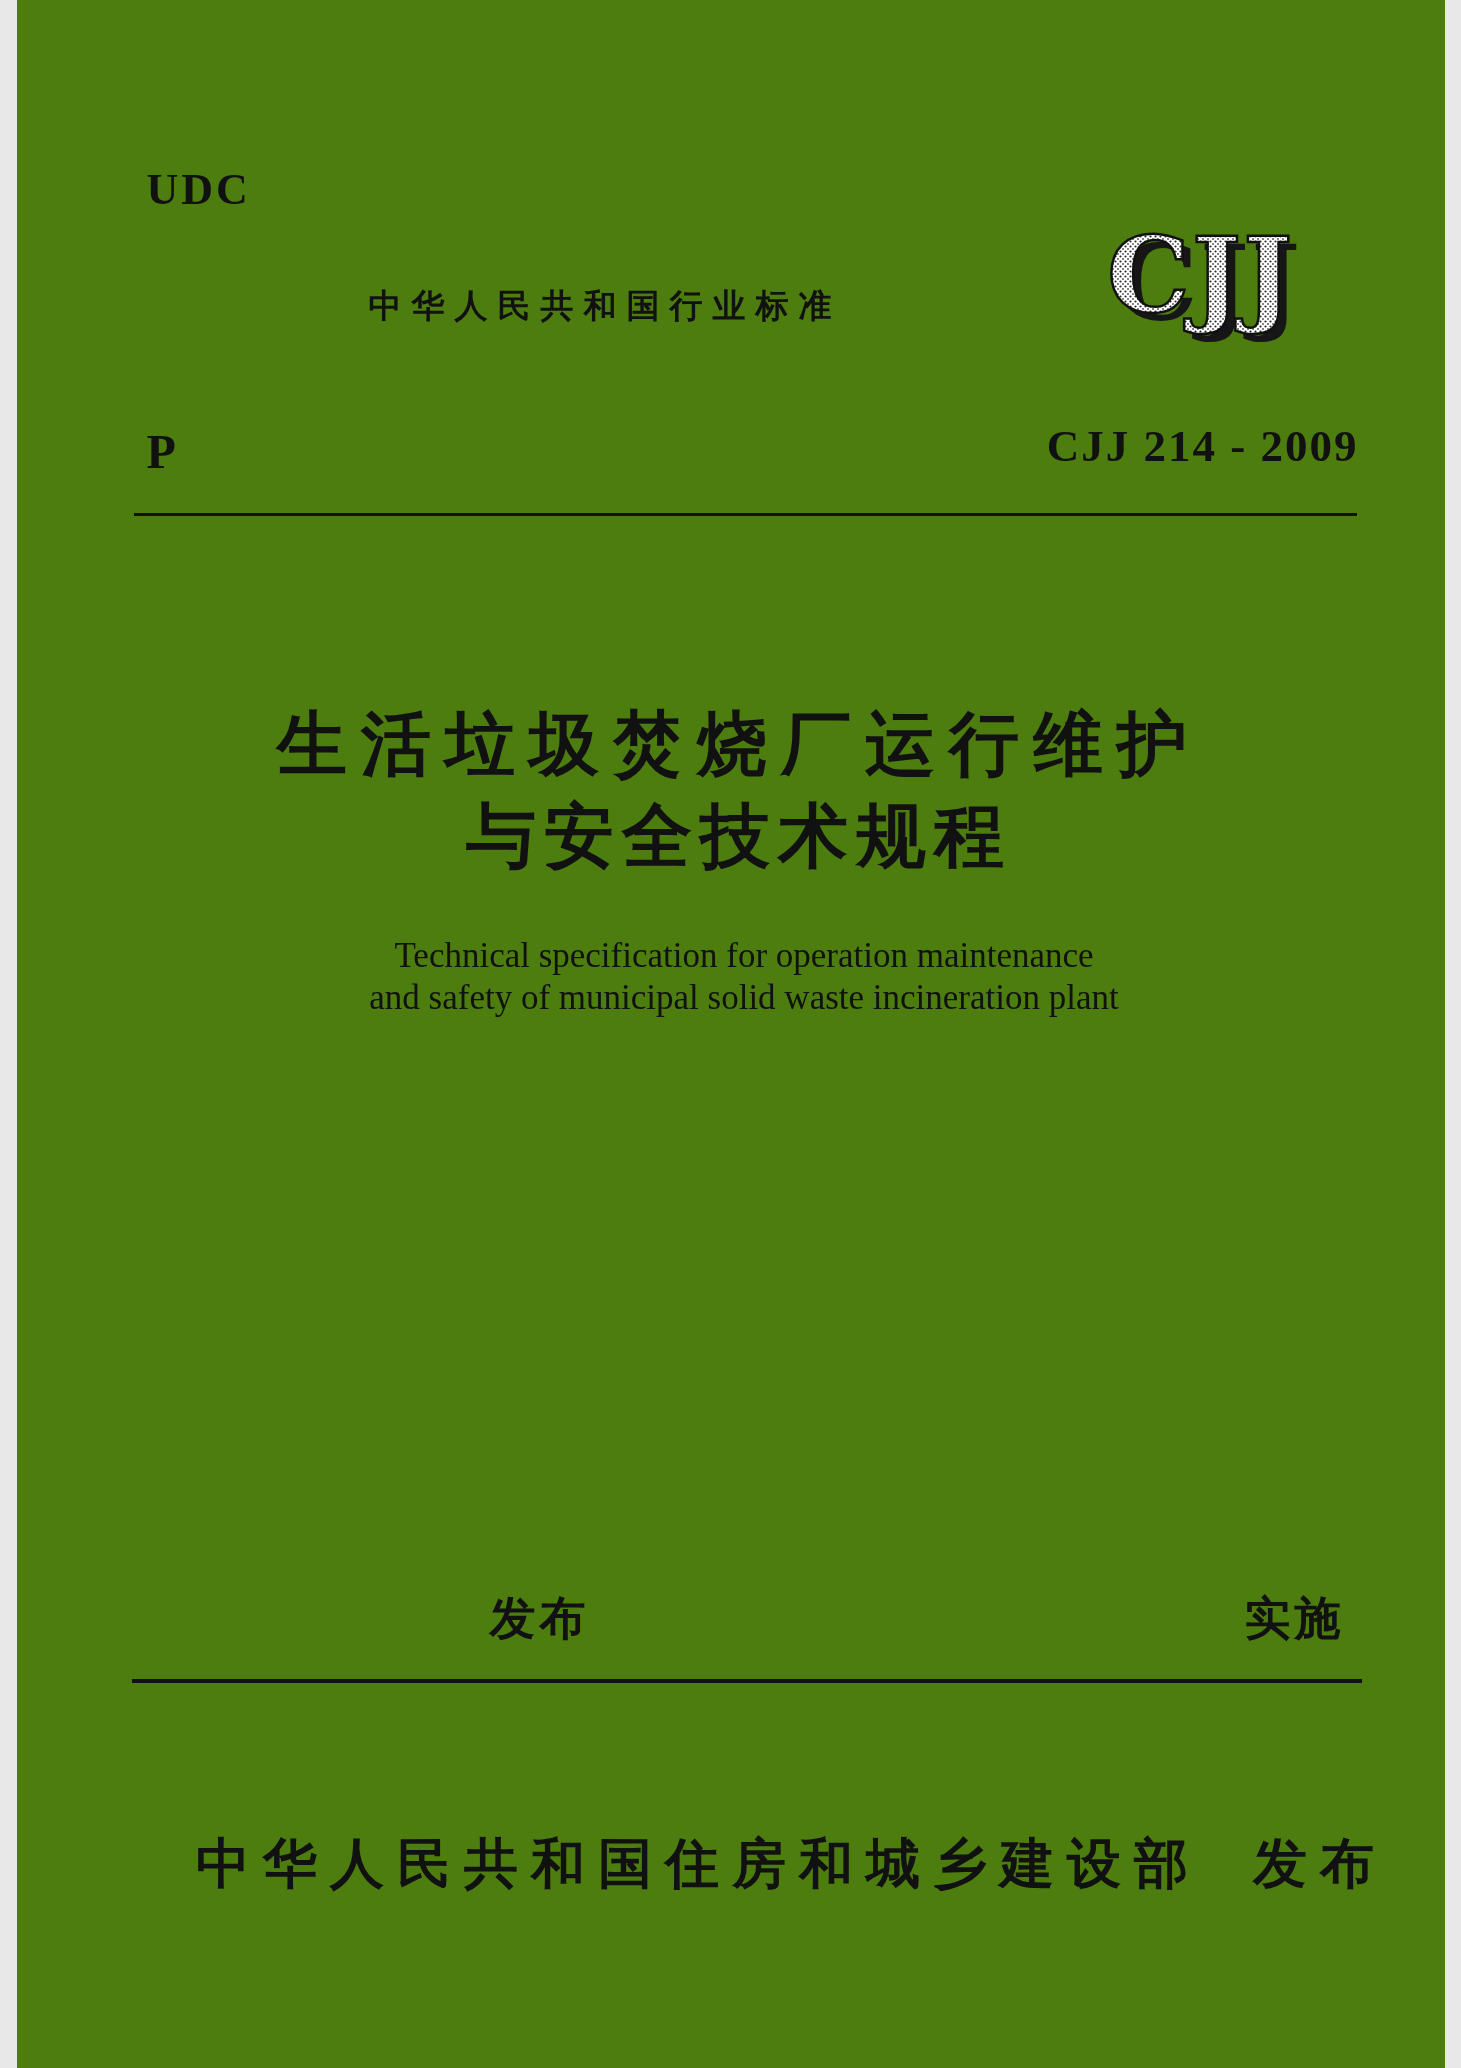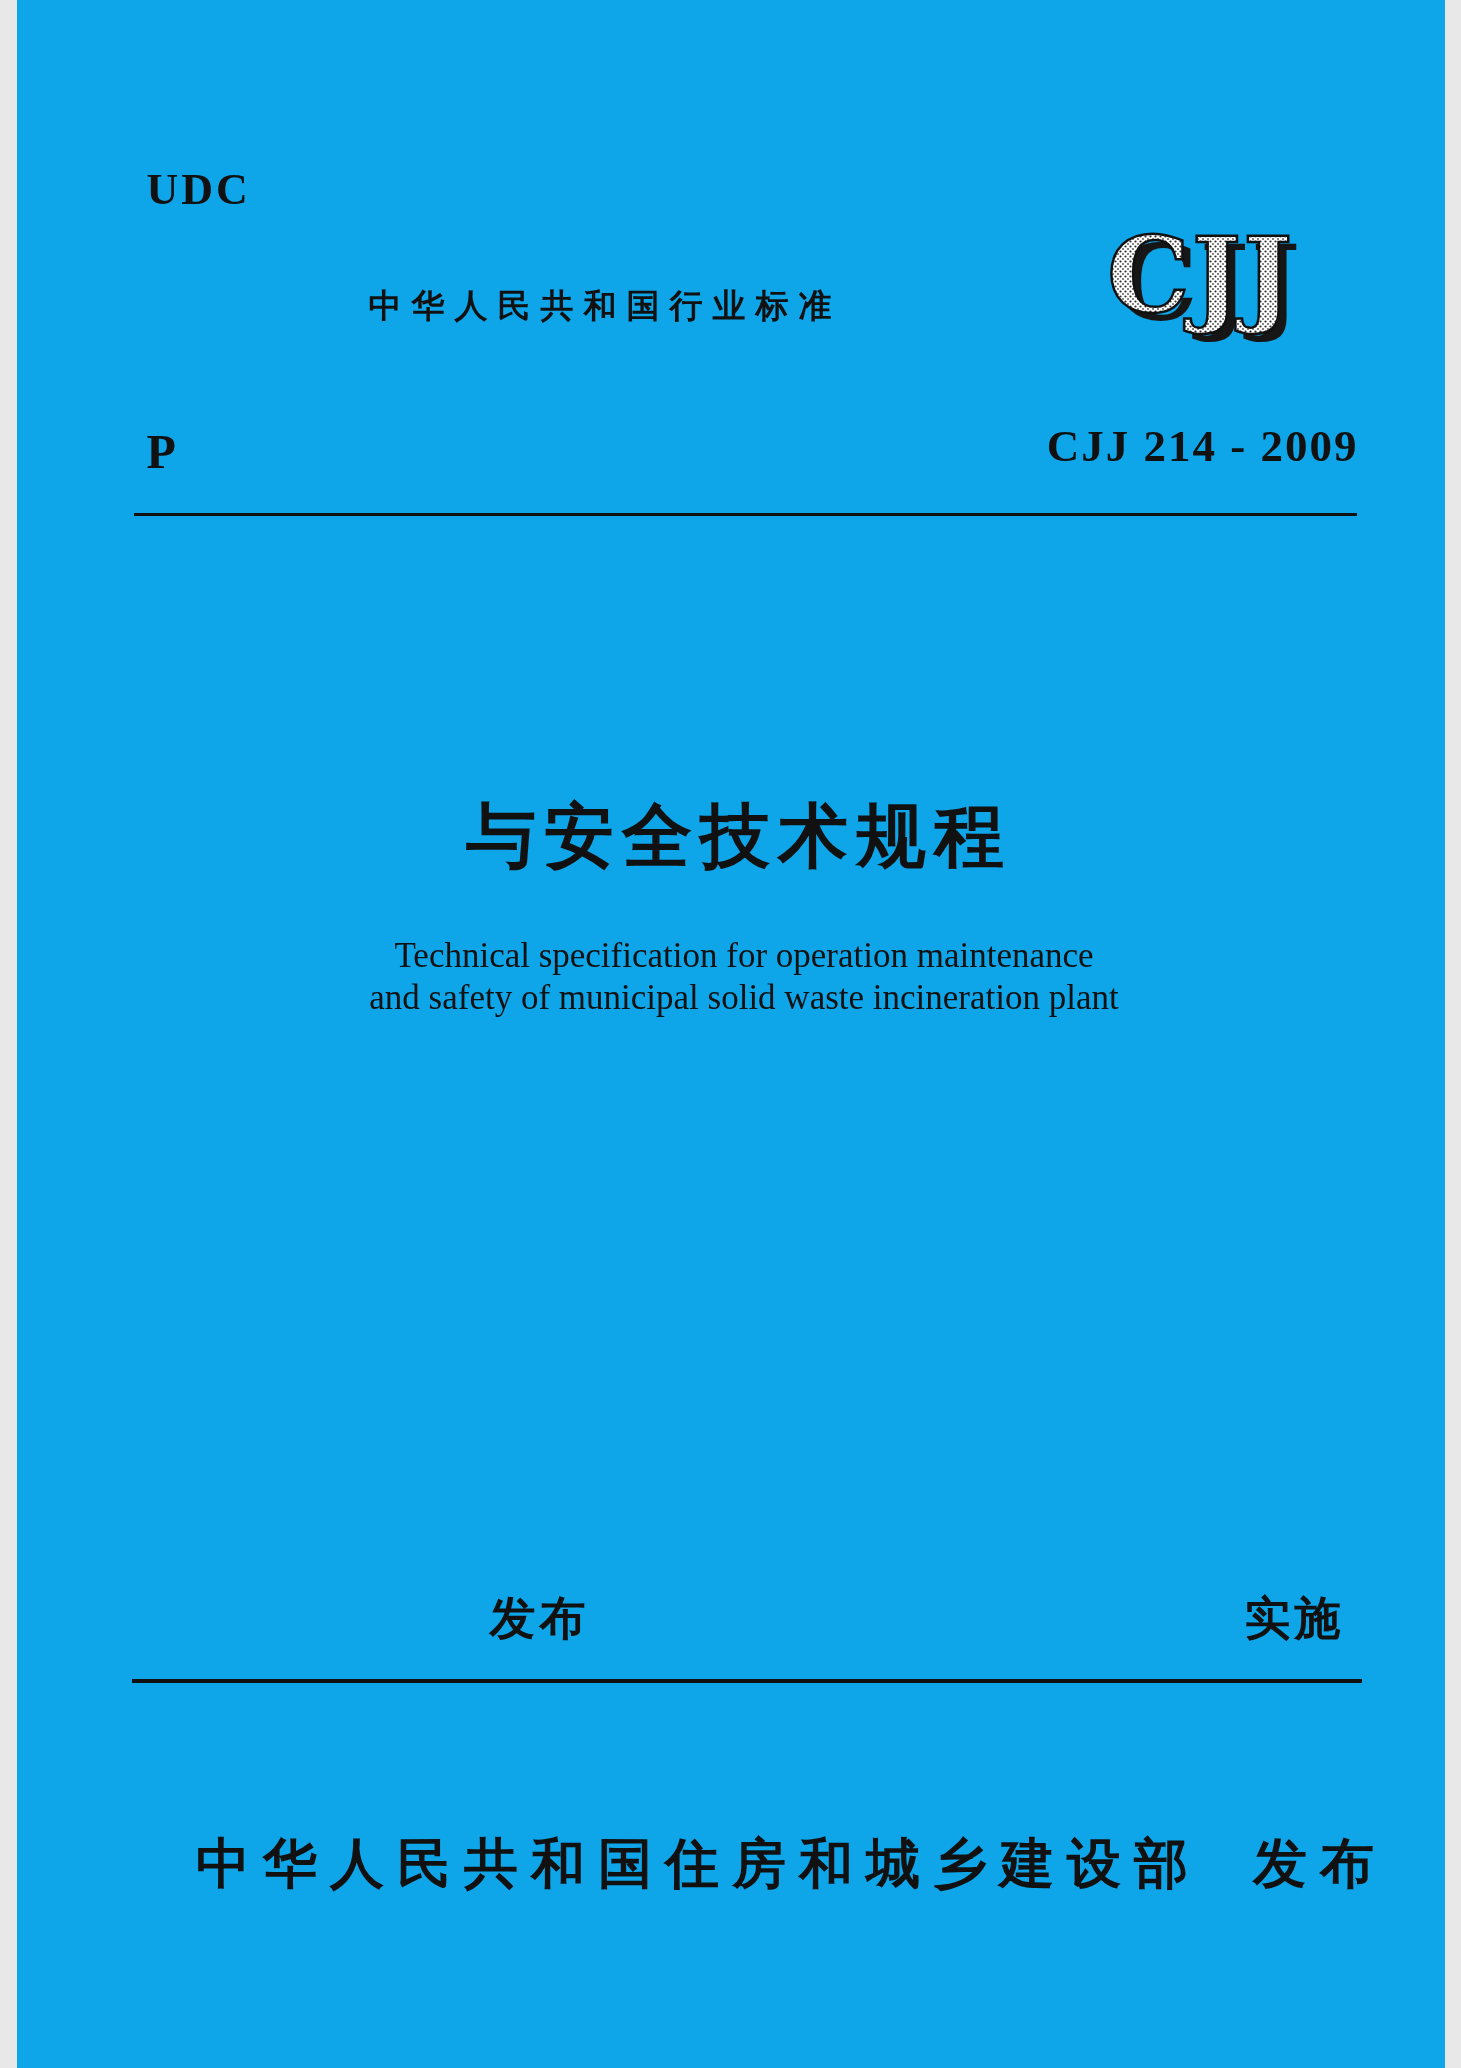--- a/index.html
+++ b/index.html
@@ -5,21 +5,21 @@
   html, body {
     margin: 0;
     padding: 0;
     background: #e8e8e8;
   }
   .page {
     position: relative;
     width: 1428px;
     height: 2068px;
     margin: 0 auto;
-    background: #0ea5e9;
+    background: #4d7c0f;
     color: #111111;
     overflow: hidden;
     font-family: "Liberation Serif", "DejaVu Serif", serif;
   }
   .abs { position: absolute; }
 
   .udc {
     left: 130px; top: 164px;
     font-size: 44px; font-weight: bold;
     letter-spacing: 3px;
@@ -134,20 +134,21 @@
       <text x="8" y="112" font-family="DejaVu Serif, Liberation Serif, serif" font-weight="bold" font-size="104" letter-spacing="2" fill="url(#stipple)" stroke="#111111" stroke-width="2.5">CJJ</text>
     </svg>
   </div>
 
   <div class="abs p-code">P</div>
 
   <div class="abs std-number">CJJ 214 - 2009</div>
 
   <div class="abs rule rule-top"></div>
 
+  <div class="abs title-cn title-cn-1">生活垃圾焚烧厂运行维护</div>
 
   <div class="abs title-cn title-cn-2">与安全技术规程</div>
 
   <div class="abs title-en title-en-1">Technical specification for operation maintenance</div>
 
   <div class="abs title-en title-en-2">and safety of municipal solid waste incineration plant</div>
 
 
   <div class="abs date-label issue-label">发布</div>
 

